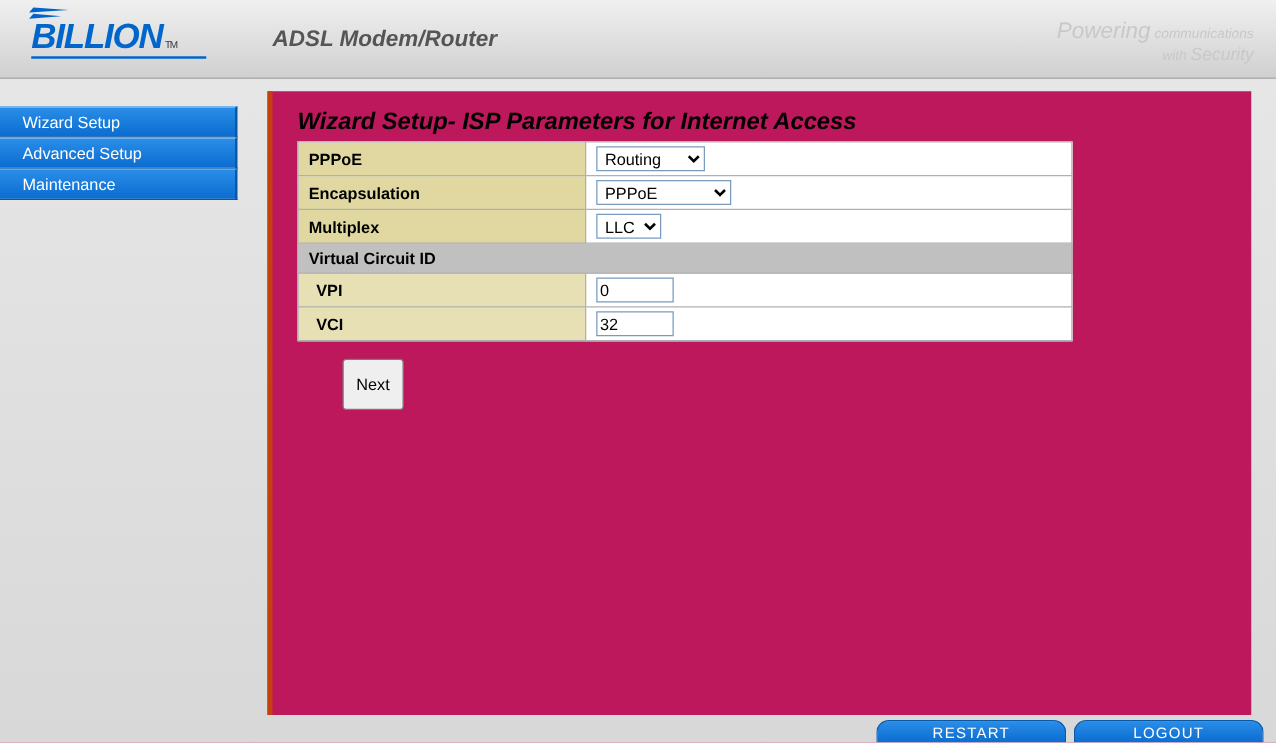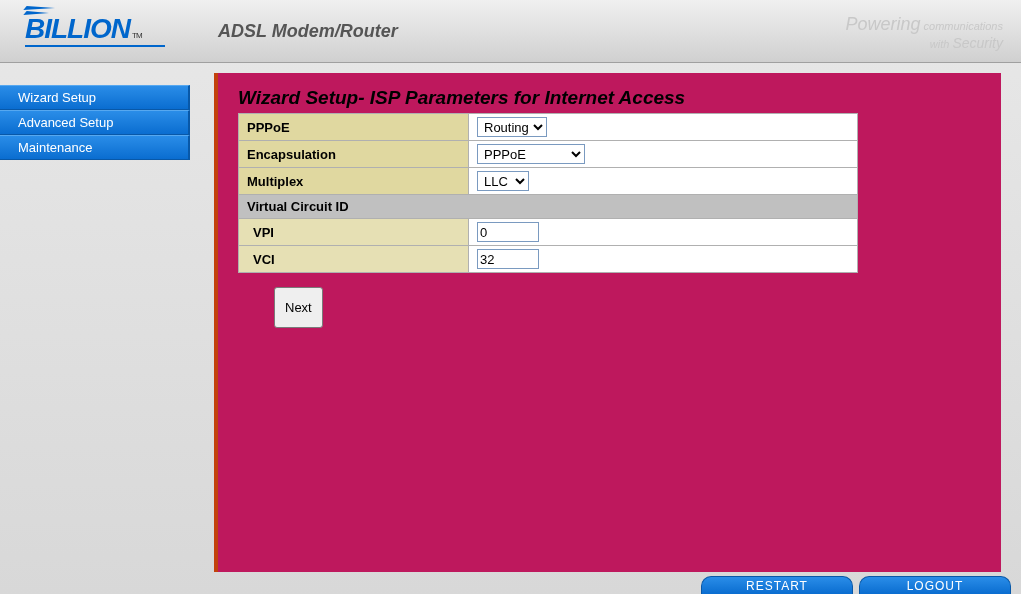--- a/index.html
+++ b/index.html
@@ -153,21 +153,21 @@
     border: 1px solid #b0b0b0;
   }
   select, input[type="text"] {
     font-family: inherit;
     font-size: 13px;
     border: 1px solid #7a9ac0;
     background: #fff;
     height: 20px;
     padding: 0 2px;
   }
-  .sel-mode { width: 70px; }
+  .sel-mode { width: 87px; }
   .sel-encap { width: 108px; }
   .sel-multi { width: 52px; }
   .inp-vpi, .inp-vci { width: 62px; }
   .button-row {
     padding: 14px 0 0 36px;
   }
   button.next-btn {
     font-family: inherit;
     font-size: 13px;
     background: #efefef;

